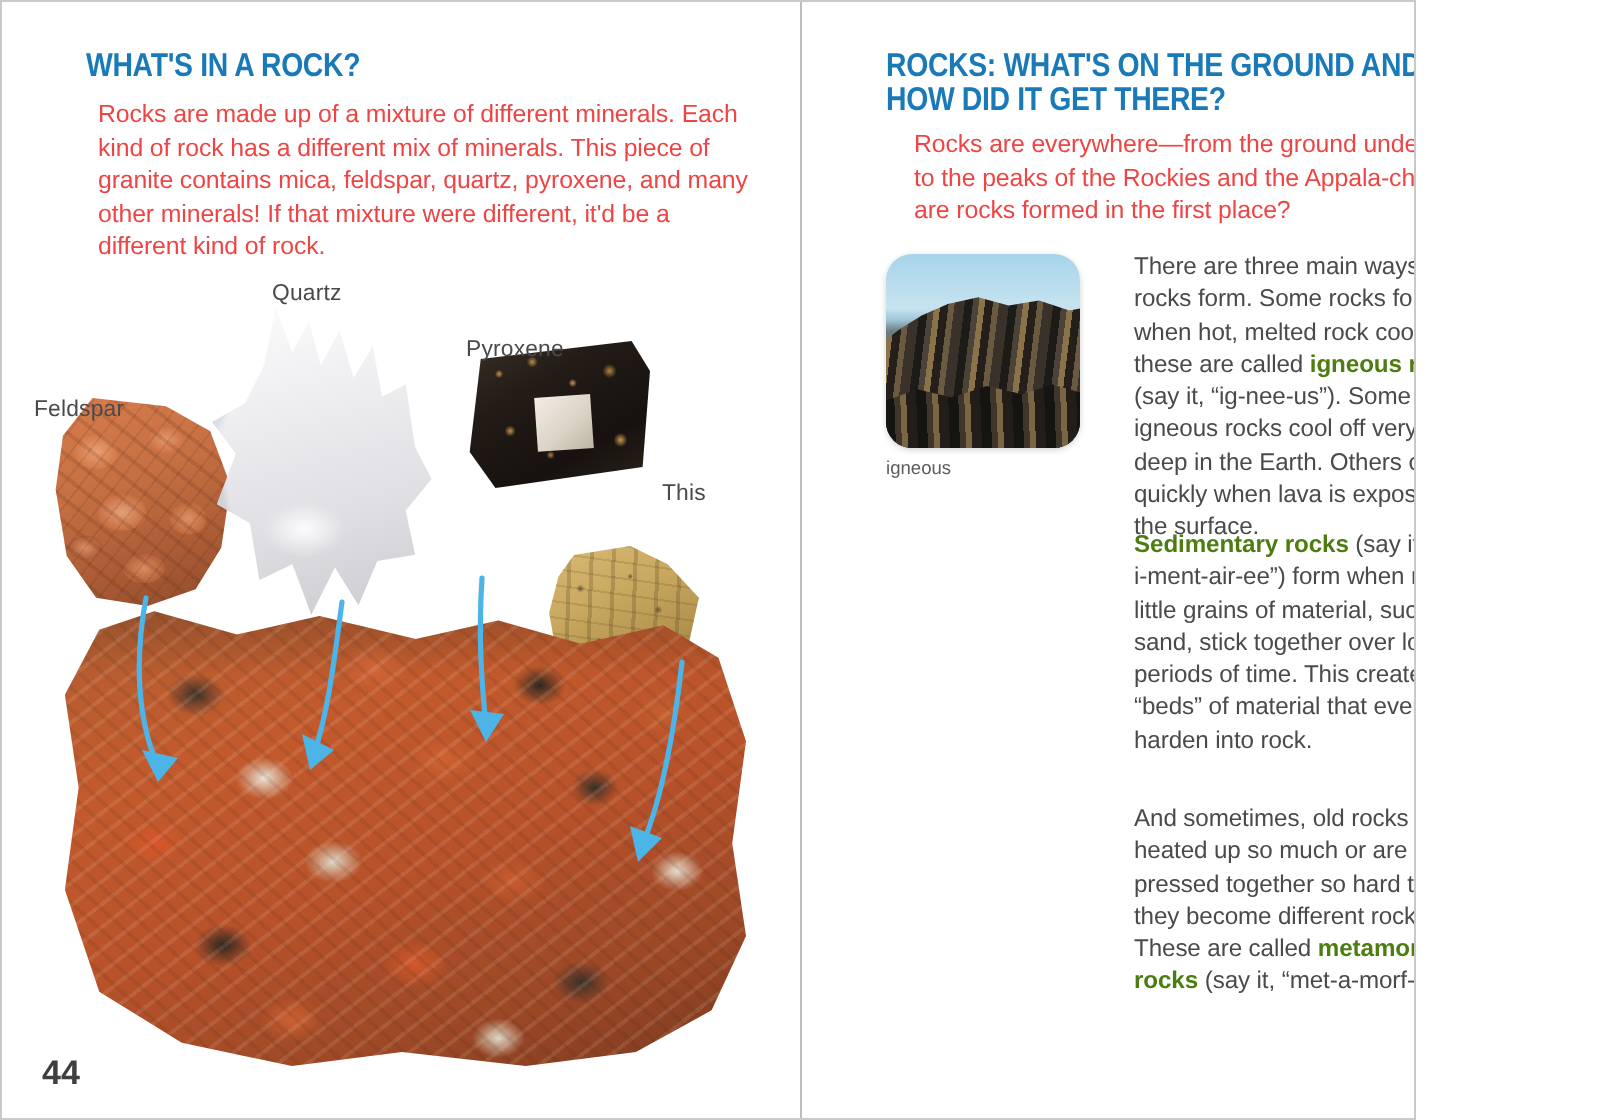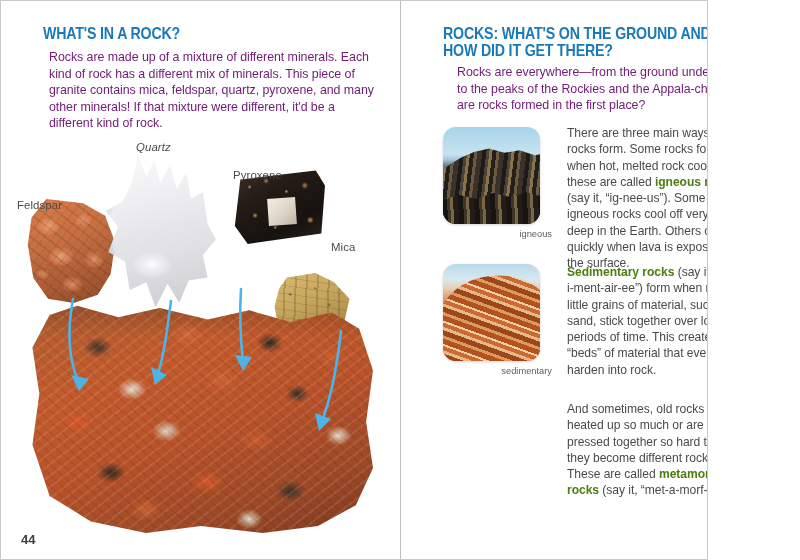--- a/index.html
+++ b/index.html
@@ -56,21 +56,21 @@
     transform: scaleX(0.86);
     transform-origin: left top;
     white-space: pre-line;
   }
   #heading-left  { left: 42px; top: 24px; width: 340px; }
   #heading-right { left: 42px; top: 24px; width: 360px; }
 
   
   .body-copy {
     position: absolute;
-    color: #701a75;
+    color: #ef4444;
     font-size: 12.4px;
     line-height: 16.6px;
     letter-spacing: -0.05px;
   }
   #intro-left  { left: 48px; top: 48px;  width: 330px; }
   #intro-right { left: 56px; top: 63px;  width: 335px; }
 
   
   .mineral-label {
     position: absolute;
@@ -235,21 +235,20 @@
   .rock-thumb {
     width: 97px;
     height: 97px;
     border-radius: 13px;
     box-shadow: 0 1px 3px rgba(0,0,0,0.18);
     overflow: hidden;
     position: relative;
   }
   .rock-caption {
     margin-top: 5px;
-    text-align: right;
     font-size: 9.3px;
     color: #5d5d5d;
     padding-right: 3px;
   }
 
   
   #thumb-igneous {
     background:
       linear-gradient(180deg, #a7d4ea 0%, #c8e3f0 28%, #9fc6d8 34%, #6d7b7c 40%, #4a4a46 100%);
   }
@@ -353,21 +352,21 @@
     color: #4d7c0f;
     font-weight: bold;
   }
 
   
   .folio {
     position: absolute;
     bottom: 14px;
     color: #3f3f3f;
     font-weight: bold;
-    font-size: 13px;
+    font-size: 17px;
     margin-top: 48px;
   }
   #folio-left  { left: 20px; }
   #folio-right { right: 20px; }
 </style>
 </head>
 <body>
 
 <div id="spread">
 
@@ -380,23 +379,23 @@
     <div class="body-copy" id="intro-left">Rocks are made up of a mixture of different minerals. Each kind of rock has a different mix of minerals. This piece of granite contains mica, feldspar, quartz, pyroxene, and many other minerals! If that mixture were different, it'd be a different kind of rock.</div>
 
     <div class="specimen" id="specimen-feldspar"></div>
     <div class="specimen" id="specimen-quartz"></div>
     <div class="specimen" id="specimen-pyroxene"></div>
     <div class="specimen" id="specimen-mica"></div>
 
     <div id="specimen-granite"></div>
 
     <div class="mineral-label" style="left:16px;  top:198px;">Feldspar</div>
-    <div class="mineral-label" style="left:135px; top:140px;font-style:italic;">Quartz</div>
+    <div class="mineral-label" style="left:135px; top:140px;">Quartz</div>
     <div class="mineral-label" style="left:232px; top:168px;">Pyroxene</div>
-    <div class="mineral-label" style="left:330px; top:240px;">Mica</div>
+    <div class="mineral-label" style="left:330px; top:240px;">This</div>
 
     <svg id="arrows-svg" viewBox="0 0 399 560">
       <g fill="none" stroke="#4db4e8" stroke-width="2.6" stroke-linecap="round">
         <path d="M72,298 C66,330 68,360 78,382"></path>
         <path d="M170,300 C166,330 163,355 156,376"></path>
         <path d="M240,288 C238,318 240,342 242,362"></path>
         <path d="M340,330 C336,366 330,398 320,422"></path>
       </g>
       <g fill="#4db4e8">
         <polygon points="78,390 70,374 88,378"></polygon>
@@ -417,24 +416,20 @@
     <div class="body-copy" id="intro-right">Rocks are everywhere—from the ground underneath our feet to the peaks of the Rockies and the Appala-chians. But how are rocks formed in the first place?</div>
 
     <div class="rock-block" style="top:126px;">
       <div class="rock-thumb" id="thumb-igneous"></div>
       <div class="rock-caption">igneous</div>
     </div>
     <div class="rock-text" style="top:124px;">
       <span>There are three main ways that rocks form. Some rocks form when hot, melted rock cools off—these are called </span><span class="term">igneous rocks</span><span> (say it, “ig-nee-us”). Some igneous rocks cool off very slowly deep in the Earth. Others cool off quickly when lava is exposed on the surface.</span>
     </div>
 
-    <div class="rock-block" style="top:263px;">
-      <div class="rock-thumb" id="thumb-sedimentary"></div>
-      <div class="rock-caption">sedimentary</div>
-    </div>
     <div class="rock-text" style="top:263px;">
       <span></span><span class="term">Sedimentary rocks</span><span> (say it, “sed-i-ment-air-ee”) form when many little grains of material, such as sand, stick together over long periods of time. This creates “beds” of material that eventually harden into rock.</span>
     </div>
 
     <div class="rock-text" style="top:400px;">
       <span>And sometimes, old rocks are heated up so much or are pressed together so hard that they become different rocks. These are called </span><span class="term">metamorphic rocks</span><span> (say it, “met-a-morf-ik”).</span>
     </div>
 
     <div class="folio" id="folio-right">45</div>
   </div>

